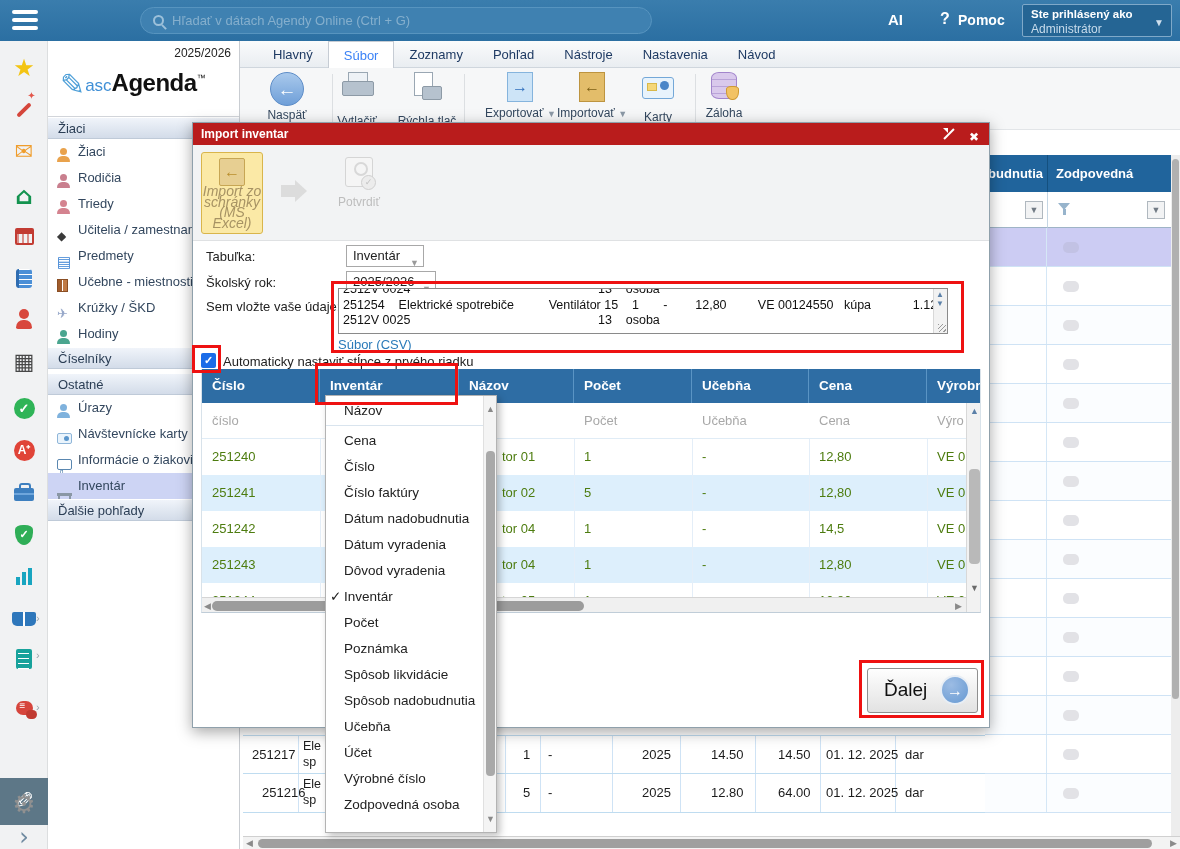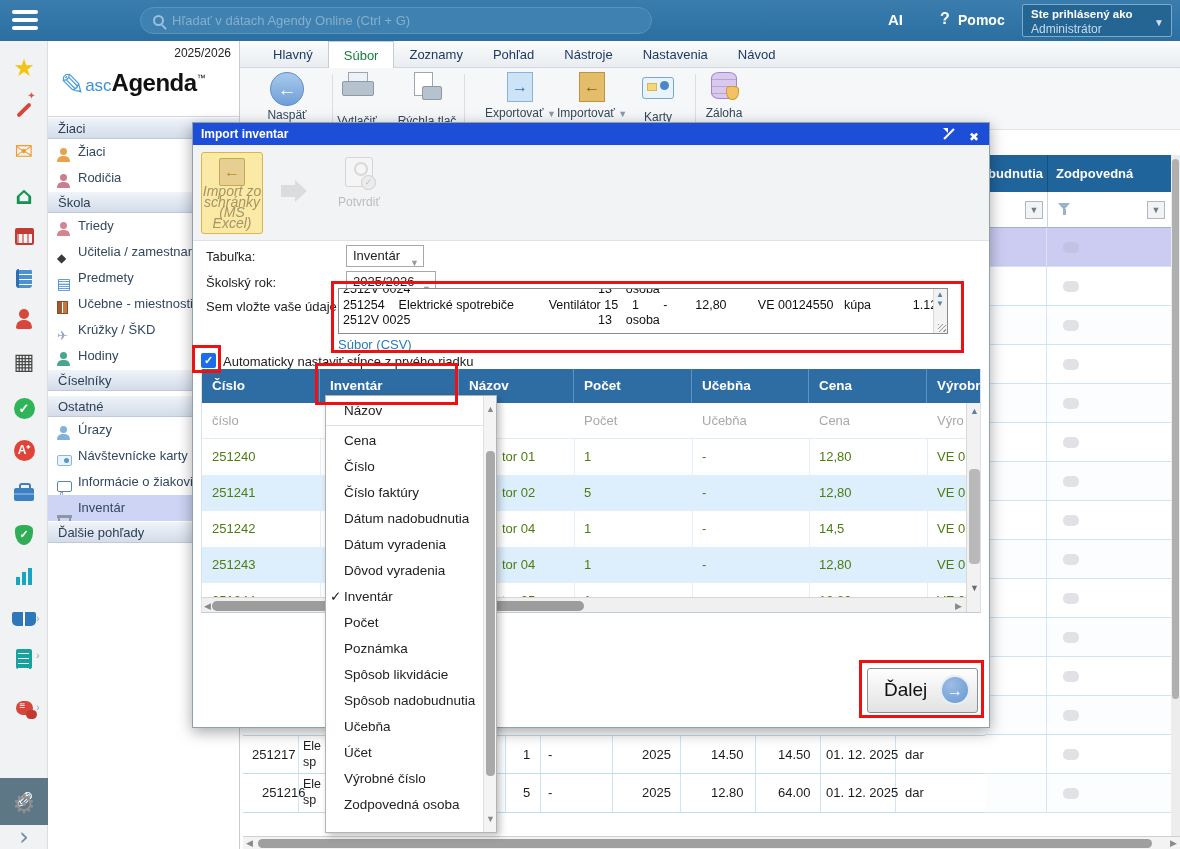--- a/index.html
+++ b/index.html
@@ -85,21 +85,21 @@
   .icard { position:relative; display:inline-block; width:15px; height:11px; border:1px solid #5a87b0; border-radius:2px; background:#fff; margin-top:2px; }
   .icard::after { content:"Д"; position:absolute; left:1px; top:0px; font-size:7px; color:#5a87b0; }
   .desk { position:relative; display:inline-block; width:15px; height:3px; background:#8a97a5; margin-top:8px; }
   .desk::before, .desk::after { content:""; position:absolute; top:3px; width:2px; height:7px; background:#8a97a5; }
   .desk::before { left:1px; } .desk::after { right:1px; }
 
   
   .menurow { left:240px; top:41px; width:940px; height:27px; background:linear-gradient(#fafbfc,#e9edf1);
              border-bottom:1px solid #cfd6dd; z-index:3; display:flex; padding-left:18px; }
   .mtab { height:27px; line-height:27px; padding:0 15px; font-size:13px; color:#1e3a63; }
-  .mtab.active { background:#fff; border:1px solid #c6ccd4; border-bottom:none; color:#15803d; }
+  .mtab.active { background:#fff; border:1px solid #c6ccd4; border-bottom:none; color:#3b82f6; }
 
   
   .toolrow { left:240px; top:68px; width:940px; height:62px; background:#f6f7f8; border-bottom:1px solid #e2e5e8; z-index:3; }
   .tool { position:absolute; top:4px; width:70px; text-align:center; }
   .tool .lbl { margin-top:2px; font-size:12px; color:#33475e; white-space:nowrap; }
   .tsep { position:absolute; top:6px; width:1px; height:50px; background:#dcdfe2; }
   .backcirc { display:inline-block; width:34px; height:34px; border-radius:50%; background:linear-gradient(#a9c9ec,#6f9fd8);
               border:1px solid #5c8cc7; color:#fff; font-size:19px; font-weight:bold; line-height:33px; }
   .printer { position:relative; display:inline-block; width:30px; height:30px; }
   .printer::before { content:""; position:absolute; left:6px; top:0; width:18px; height:10px; background:#eef2f6; border:1px solid #9aa7b3; }
@@ -133,21 +133,21 @@
   .bcell { position:absolute; top:0; height:100%; border-left:1px solid #cfe3f5; }
   .bg-hscroll { left:243px; top:836px; width:937px; height:13px; background:#f3f3f3; border-top:1px solid #d0d0d0; z-index:2; }
   .bg-hscroll .thumb { position:absolute; left:15px; top:2px; width:894px; height:9px; background:#9f9f9f; border-radius:5px; }
   .bg-vscroll { left:1171px; top:155px; width:9px; height:681px; background:#ededed; z-index:2; }
   .bg-vscroll .thumb { position:absolute; left:1px; top:4px; width:7px; height:540px; background:#b0b0b0; border-radius:4px; }
   .sarrow { color:#8a8a8a; font-size:9px; }
 
   
   .dialog { left:192px; top:122px; width:798px; height:606px; background:#fff; border:1px solid #8fa0ab;
             box-shadow:0 4px 14px rgba(0,0,0,.35); z-index:10; }
-  .dlg-title { position:absolute; left:0; top:0; width:100%; height:22px; background:#1d4ed8; color:#fff;
+  .dlg-title { position:absolute; left:0; top:0; width:100%; height:22px; background:#b91c1c; color:#fff;
                font-size:12px; font-weight:bold; line-height:22px; padding-left:8px; }
   .dlg-max { position:absolute; right:34px; top:5px; width:12px; height:12px; }
   .dlg-max::before { content:""; position:absolute; left:5px; top:-1px; width:2px; height:14px; background:#fff; transform:rotate(45deg); }
   .dlg-max::after { content:""; position:absolute; left:0; top:0; border-left:5px solid transparent; border-top:5px solid #fff; }
   .dlg-close { position:absolute; right:10px; top:3px; color:#fff; font-size:12px; font-weight:bold; }
   .dlg-toolbar { position:absolute; left:0; top:22px; width:100%; height:96px; background:#f2f3f4; border-bottom:1px solid #dfe1e3; }
   .impbtn { position:absolute; left:8px; top:7px; width:62px; height:82px; background:#fbe9a6; border:1px solid #d9b54b; border-radius:3px; text-align:center; }
   .impbtn .doorico { display:inline-block; margin-top:5px; width:26px; height:28px; background:#e7cf92; border:1px solid #c7a654; border-radius:2px;
                      color:#b98f2d; font-weight:bold; font-size:16px; line-height:26px; }
   .impbtn .l { font-size:14px; color:#a79364; line-height:10.5px;font-style:italic; }
@@ -261,21 +261,20 @@
   <div class="abs sidebar">
     <div class="logoblk">
       <div class="year">2025/2026</div>
       <div class="logo">
         <span class="pen glyph">✎</span><span class="asc">asc</span><span class="ag">Agenda</span><span class="tm">™</span>
       </div>
     </div>
     <div class="sb-hdr"><span>Žiaci</span><span class="box">−</span></div>
     <div class="sb-item"><span class="sb-ic"><span class="mp" style="color:#e9a24c;"></span></span><span>Žiaci</span></div>
     <div class="sb-item"><span class="sb-ic"><span class="mp" style="color:#c97f8e;"></span></span><span>Rodičia</span></div>
-    <div class="sb-hdr"><span>Škola</span></div>
     <div class="sb-item"><span class="sb-ic"><span class="mp" style="color:#d4838f;"></span></span><span>Triedy</span></div>
     <div class="sb-item"><span class="sb-ic"><span class="glyph" style="color:#3a3a3a;font-size:12px;">◆</span></span><span>Učitelia / zamestnanci</span></div>
     <div class="sb-item"><span class="sb-ic"><span class="glyph" style="color:#3b82d3;font-size:15px;">▤</span></span><span>Predmety</span></div>
     <div class="sb-item"><span class="sb-ic"><span class="door"></span></span><span>Učebne - miestnosti</span></div>
     <div class="sb-item"><span class="sb-ic"><span class="glyph" style="color:#97a8c9;font-size:13px;">✈</span></span><span>Krúžky / ŠKD</span></div>
     <div class="sb-item"><span class="sb-ic"><span class="mp" style="color:#4aa58f;"></span></span><span>Hodiny</span></div>
     <div class="sb-hdr"><span>Číselníky</span></div>
     <div style="height:4px;"></div>
     <div class="sb-hdr"><span>Ostatné</span></div>
     <div class="sb-item"><span class="sb-ic"><span class="mp" style="color:#7fb2dd;"></span></span><span>Úrazy</span></div>

